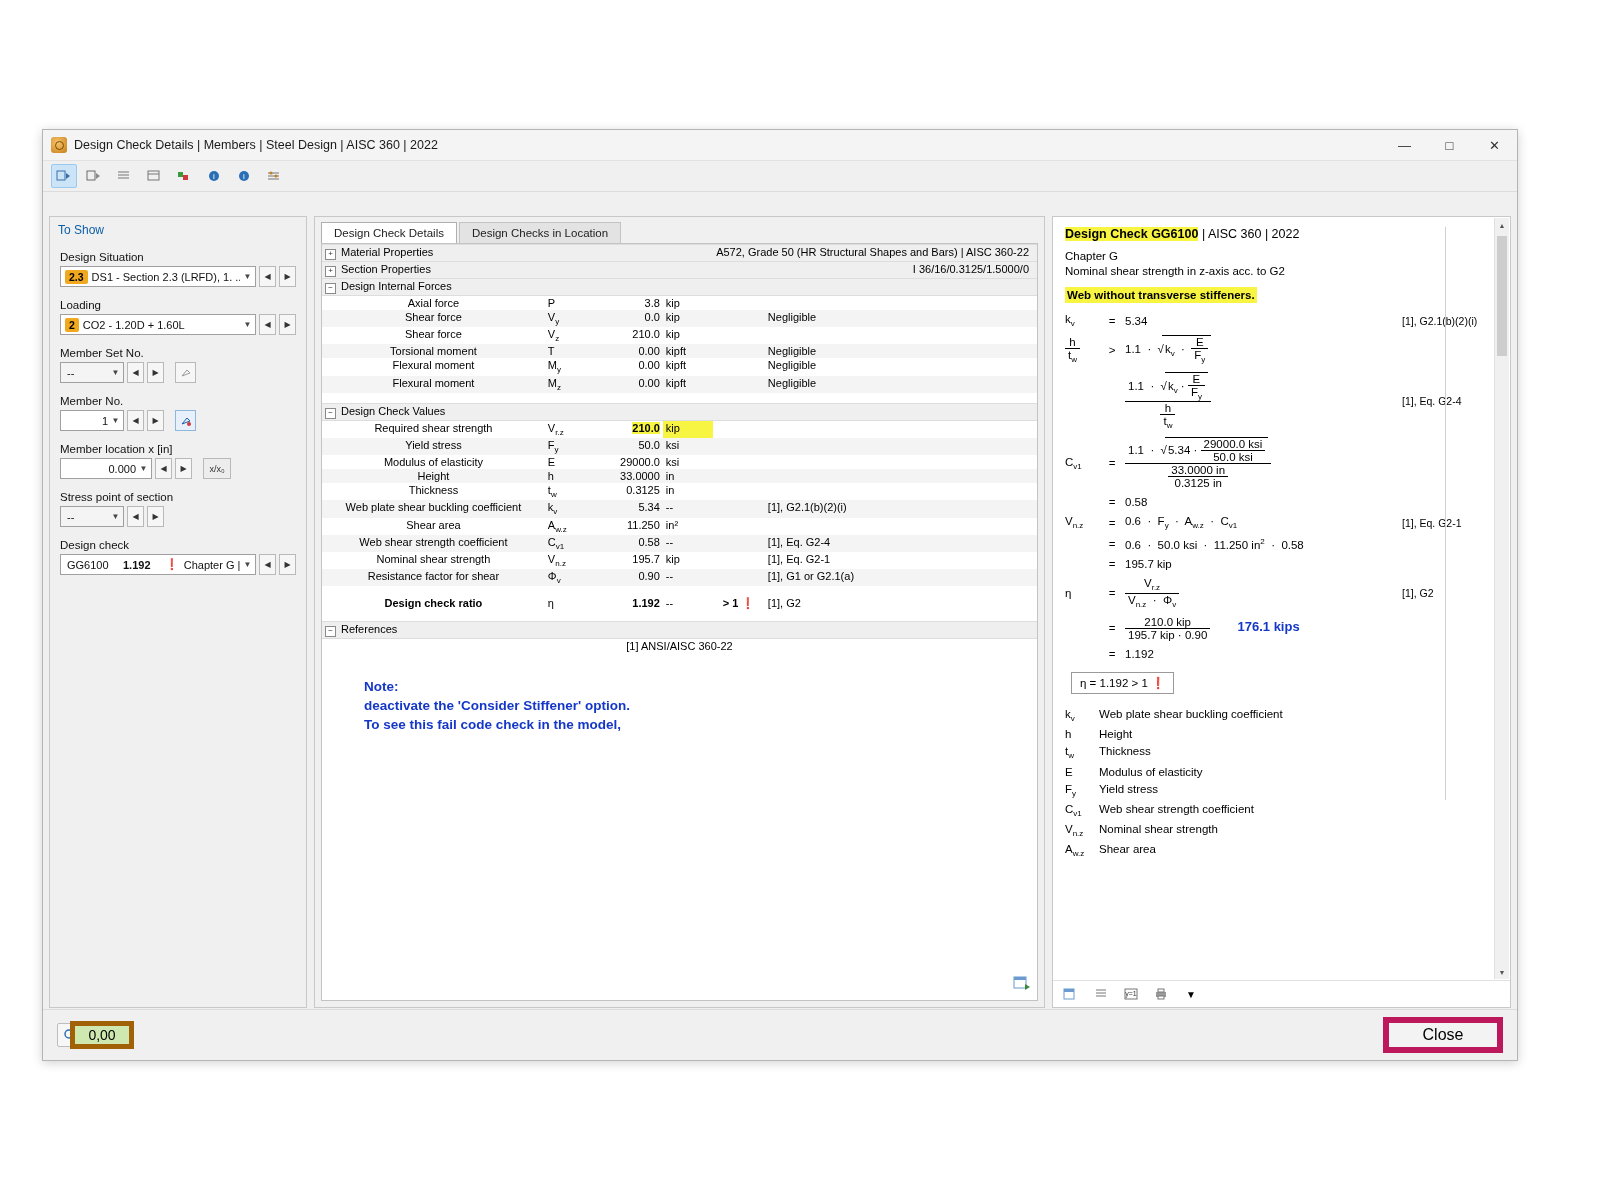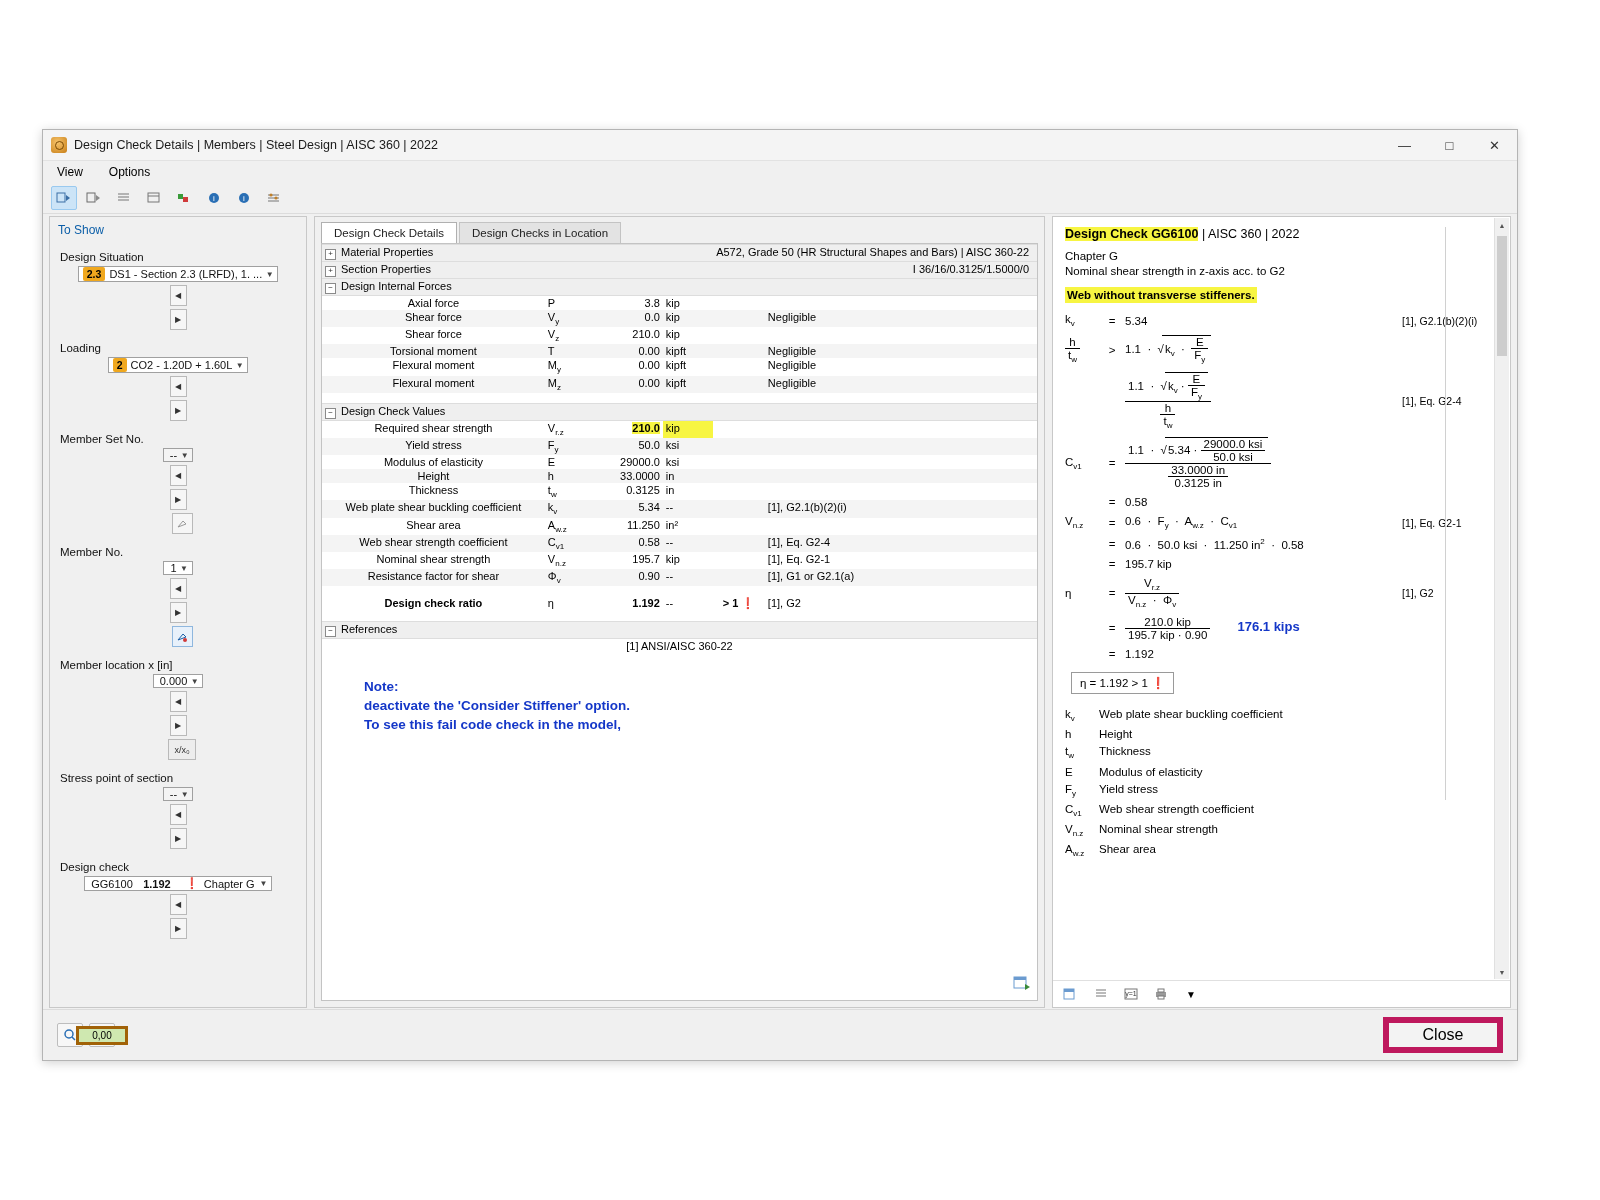--- a/index.html
+++ b/index.html
@@ -19,21 +19,21 @@
   .toolbar{height:30px;background:#f0f0f0;border-bottom:1px solid #dcdcdc;display:flex;align-items:center;padding-left:8px;gap:4px;}
   .tbtn{width:24px;height:22px;border:1px solid transparent;display:flex;align-items:center;justify-content:center;border-radius:2px;}
   .tbtn.sel{background:#cce4f7;border-color:#99c9ef;}
   
   .body{position:absolute;left:6px;top:86px;right:6px;bottom:52px;display:flex;gap:7px;}
   
   .left{width:256px;position:relative;background:#f0f0f0;border:1px solid #c8c8c8;}
   .left .hdr{font-size:12px;color:#0b5ea8;padding:6px 8px 2px 8px;font-weight:400;}
   .grp{padding:2px 10px 0 10px;}
   .grp .lab{font-size:11.5px;color:#111;margin:10px 0 3px 0;}
-  .row{display:flex;align-items:center;gap:3px;flex-direction:column;}
+  .row{display:flex;align-items:center;gap:3px;}
   .combo{height:19px;background:#fff;border:1px solid #a0a0a0;display:flex;align-items:center;font-size:11px;flex:1;min-width:0;}
   .combo .badge{background:#f0a81e;color:#000;font-size:10.5px;padding:1px 4px;margin:0 4px;border-radius:2px;font-weight:bold;}
   .combo .txt{flex:1;overflow:hidden;white-space:nowrap;color:#111;}
   .combo .arrow{width:15px;text-align:center;font-size:8px;color:#444;}
   .spin{width:15px;height:19px;border:1px solid #b9b9b9;background:#f6f6f6;font-size:8px;display:flex;align-items:center;justify-content:center;color:#333;}
   .sqbtn{width:19px;height:19px;border:1px solid #b9b9b9;background:#f6f6f6;display:flex;align-items:center;justify-content:center;font-size:9px;color:#333;}
   .unitbox{width:26px;height:19px;border:1px solid #b9b9b9;background:#ededed;font-size:9px;display:flex;align-items:center;justify-content:center;color:#333;}
   .disabled{color:#a0a0a0;background:#f4f4f4;}
   
   .mid{flex:1;background:#f0f0f0;border:1px solid #c8c8c8;display:flex;flex-direction:column;position:relative;}
@@ -98,24 +98,20 @@
   <div class="titlebar">
     <div class="tb-icon"></div>
     <div class="tb-title">Design Check Details | Members | Steel Design | AISC 360 | 2022</div>
     <div class="tb-ctrls">
       <div class="tb-btn">—</div>
       <div class="tb-btn">□</div>
       <div class="tb-btn close">✕</div>
     </div>
   </div>
 
-  <div class="menubar">
-    <span>View</span>
-    <span>Options</span>
-  </div>
 
   <div class="toolbar">
     <div class="tbtn sel">
       <svg width="16" height="14">
           <rect x="1" y="2" width="8" height="9" fill="none" stroke="#3a6ea5"></rect>
           <path d="M10 4 l4 3 -4 3z" fill="#3a6ea5"></path>
         </svg>
     </div>
     <div class="tbtn">
       <svg width="16" height="14">
@@ -658,17 +654,17 @@
   </div>
 
   <div class="footer">
     <div class="fbtn">
       <svg width="14" height="14">
           <circle cx="6" cy="6" r="4" fill="none" stroke="#2a6fb5" stroke-width="1.5"></circle>
           <line x1="9" y1="9" x2="12" y2="12" stroke="#2a6fb5" stroke-width="1.5"></line>
         </svg>
     </div>
     <div class="fbtn">
-      <span style="font-size:10px;background:#cfe8b0;padding:1px 13px;border:3px solid #a16207;">0,00</span>
+      <span style="font-size:14px;background:#cfe8b0;padding:1px 13px;border:5px solid #a16207;">0,00</span>
     </div>
     <div class="closebtn">Close</div>
   </div>
 </div>
 
 </body></html>

